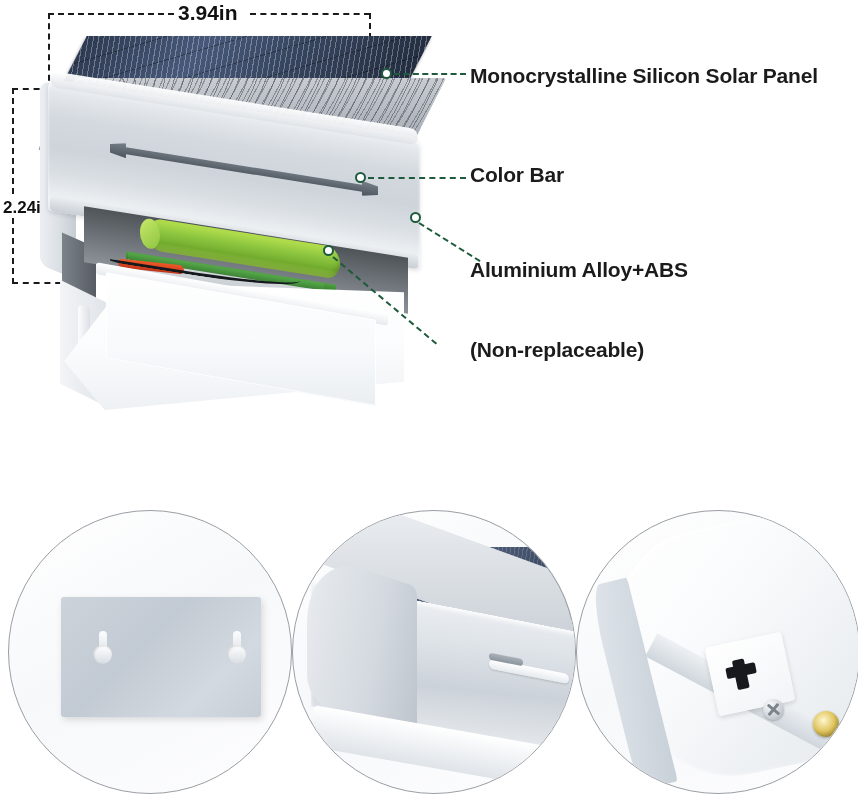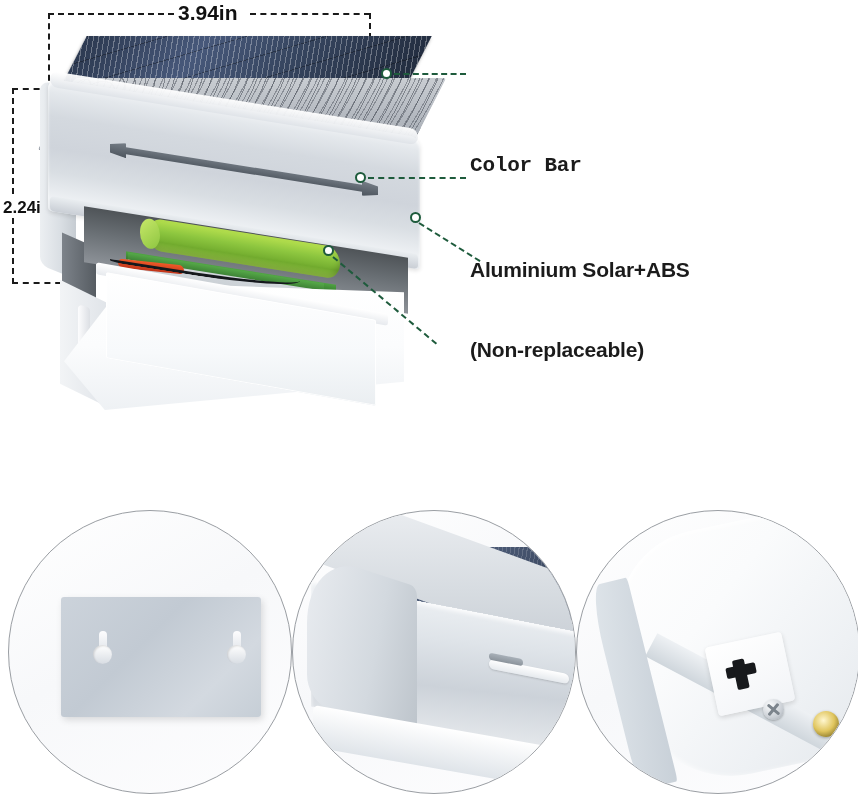--- a/index.html
+++ b/index.html
@@ -390,24 +390,25 @@
 
   <div class="dot" style="left:355px;top:172px;"></div>
   <div class="lead" style="left:368px;top:177px;width:98px;"></div>
 
   <div class="dot" style="left:410px;top:212px;"></div>
   <div class="lead" style="left:419px;top:222px;width:72px;transform:rotate(32deg);"></div>
 
   <div class="dot" style="left:323px;top:245px;"></div>
   <div class="lead" style="left:333px;top:256px;width:135px;transform:rotate(40deg);"></div>
 
-
-  <div class="callout" style="left:470px;top:152px;font-family:Liberation Mono, monospace;">Color Bar</div>
-
-  <div class="callout" style="left:470px;top:256px;">Aluminium Solar+ABS</div>
+  <div class="callout" style="left:470px;top:62px;">Monocrystalline Silicon Solar Panel</div>
+
+  <div class="callout" style="left:470px;top:161px;">Color Bar</div>
+
+  <div class="callout" style="left:470px;top:256px;">Aluminium Alloy+ABS</div>
 
   <div class="callout" style="left:470px;top:336px;">
     <span class="l2">(Non-replaceable)</span>
   </div>
 
   <div class="circles">
 
     <div class="circ" id="circle-bracket">
       <div class="plate">
         <div class="keyhole" id="keyhole-left">

